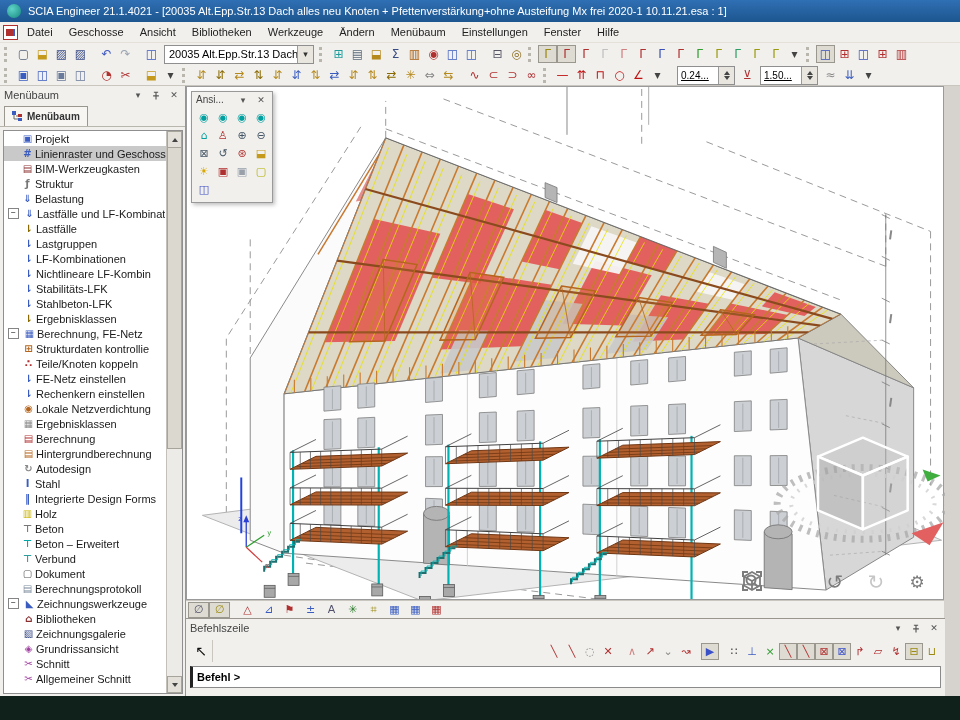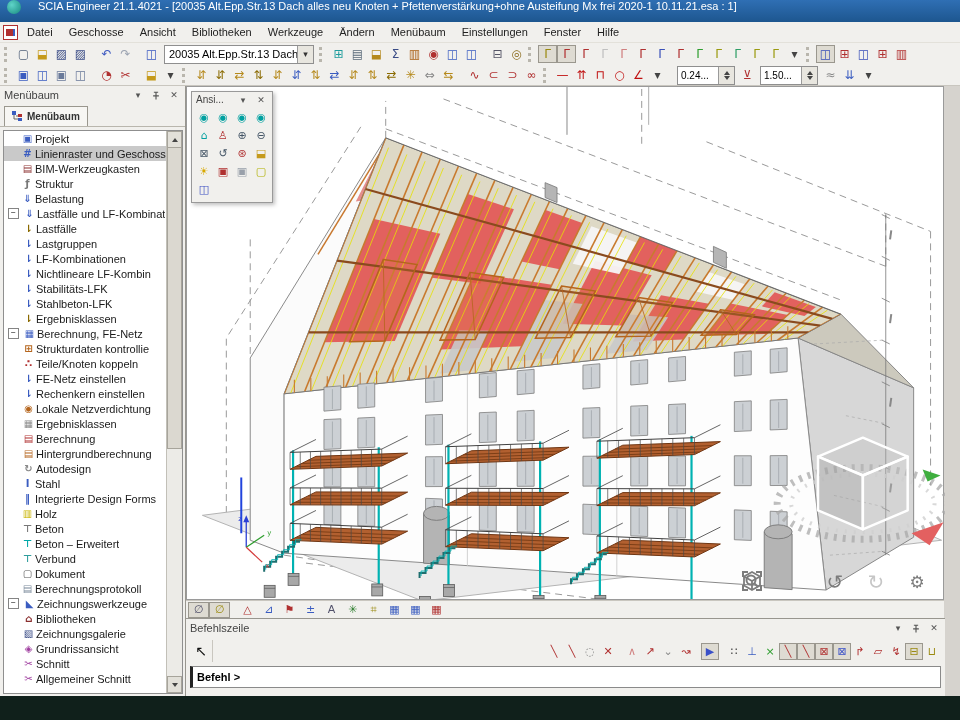--- a/index.html
+++ b/index.html
@@ -1,35 +1,35 @@
 <!DOCTYPE html>
 <html><head>
 <meta charset="utf-8">
 <style>
   html,body{margin:0;padding:0;background:#10201b;}
   body{width:960px;height:720px;overflow:hidden;font-family:"Liberation Sans",sans-serif;-webkit-font-smoothing:antialiased;}
   .win{width:960px;height:720px;background:#d6d3ce;position:relative;display:flex;flex-direction:column;}
   
-  .titlebar{height:22px;background:linear-gradient(#2f6fb4,#1d568f);color:#fff;font-size:11px;display:flex;padding:0 7px;gap:17px;flex:0 0 auto;}
+  .titlebar{height:22px;background:linear-gradient(#2f6fb4,#1d568f);color:#fff;font-size:11px;display:flex;align-items:center;padding:0 7px;gap:7px;flex:0 0 auto;}
   .titlebar .ttl{white-space:nowrap;overflow:hidden;}
   
   .menubar{height:20px;background:#f1f0ed;display:flex;align-items:center;font-size:11px;color:#222;gap:1px;padding-left:3px;flex:0 0 auto;border-bottom:1px solid #e3e1da;}
   .menu-item{padding:2px 8px;cursor:default;}
   
   .toolbar{background:#f1f0ed;display:flex;align-items:center;font-size:11px;flex:0 0 auto;padding-left:2px;}
   .tb1{height:22px;}.tb2{height:20px;border-bottom:1px solid #c9c6bf;}
   .tb{width:19px;height:18px;border:1px solid transparent;background:transparent;display:flex;align-items:center;justify-content:center;padding:0;margin:0;font-family:"DejaVu Sans",sans-serif;font-size:12px;line-height:1;cursor:default;}
   .tb.p{background:#dedbd2;border:1px solid #9a978e;}
   .tb .g{pointer-events:none;}
   .grip{width:3px;height:15px;border-left:3px dotted #b9b6ad;margin:0 4px 0 2px;}
   .gap{width:7px;}
   .combo{width:148px;height:17px;background:#fff;border:1px solid #8f8f8f;display:flex;align-items:center;font-size:11px;margin:0 3px;overflow:hidden;}
   .combo .cval{flex:1;padding:0 4px;white-space:nowrap;overflow:hidden;}
   .combo .cbtn,.spin .sbtns{width:15px;align-self:stretch;background:#e8e6df;border-left:1px solid #9a9a9a;display:flex;align-items:center;justify-content:center;font-size:9px;color:#333;}
-  .spin{width:56px;height:17px;background:#fff;border:1px solid #8f8f8f;display:flex;align-items:center;font-size:10px;margin:8px 3px;}
+  .spin{width:56px;height:17px;background:#fff;border:1px solid #8f8f8f;display:flex;align-items:center;font-size:10px;margin:8px 3px;text-decoration:underline;}
   .spin .sval{flex:1;padding:0 3px;white-space:nowrap;overflow:hidden;}
   .spin .sbtns{flex-direction:column;gap:1px;}
   .tri-up{width:0;height:0;border-left:3px solid transparent;border-right:3px solid transparent;border-bottom:4px solid #444;}
   .tri-dn{width:0;height:0;border-left:3px solid transparent;border-right:3px solid transparent;border-top:4px solid #444;}
   
   .main{flex:0 0 610px;display:flex;min-height:0;}
   .sidebar{width:185px;background:#f1f0ed;border-right:1px solid #98968f;display:flex;flex-direction:column;}
   .panel-head{height:18px;display:flex;align-items:center;font-size:11px;color:#444;padding:0 4px;gap:4px;}
   .panel-head .ph-title{flex:1;white-space:nowrap;overflow:hidden;}
   .phbtn{width:14px;height:13px;display:flex;align-items:center;justify-content:center;font-size:9px;color:#555;}

